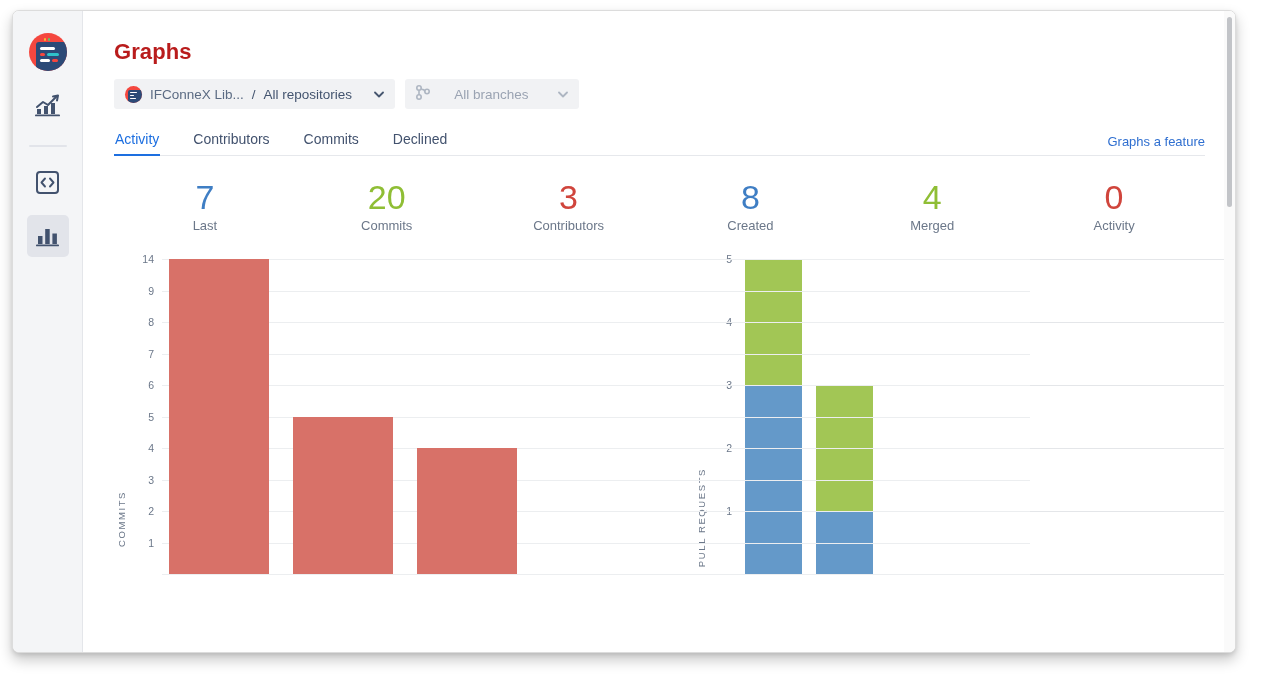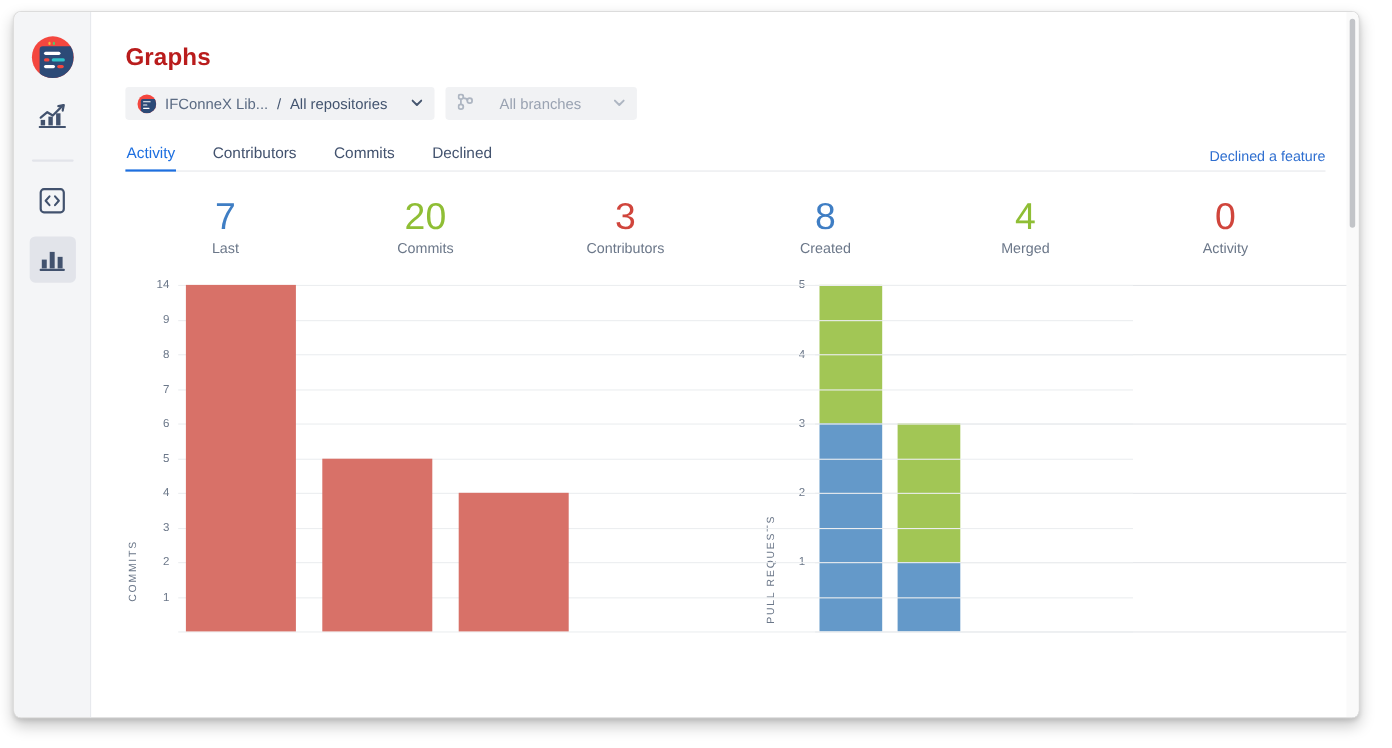--- a/index.html
+++ b/index.html
@@ -228,21 +228,21 @@
           </div>
         </div>
 
         <div class="tabs-row">
           <div class="tabs">
             <div class="tab active">Activity</div>
             <div class="tab">Contributors</div>
             <div class="tab">Commits</div>
             <div class="tab">Declined</div>
           </div>
-          <a class="request-link">Declined a feature</a>
+          <a class="request-link">Graphs a feature</a>
         </div>
 
 
         <div class="stats">
           <div class="stat">
             <div class="num" style="color: rgb(63, 126, 196);">7</div>
             <div class="lbl">Last</div>
           </div>
           <div class="stat">
             <div class="num" style="color: rgb(143, 190, 53);">20</div>

